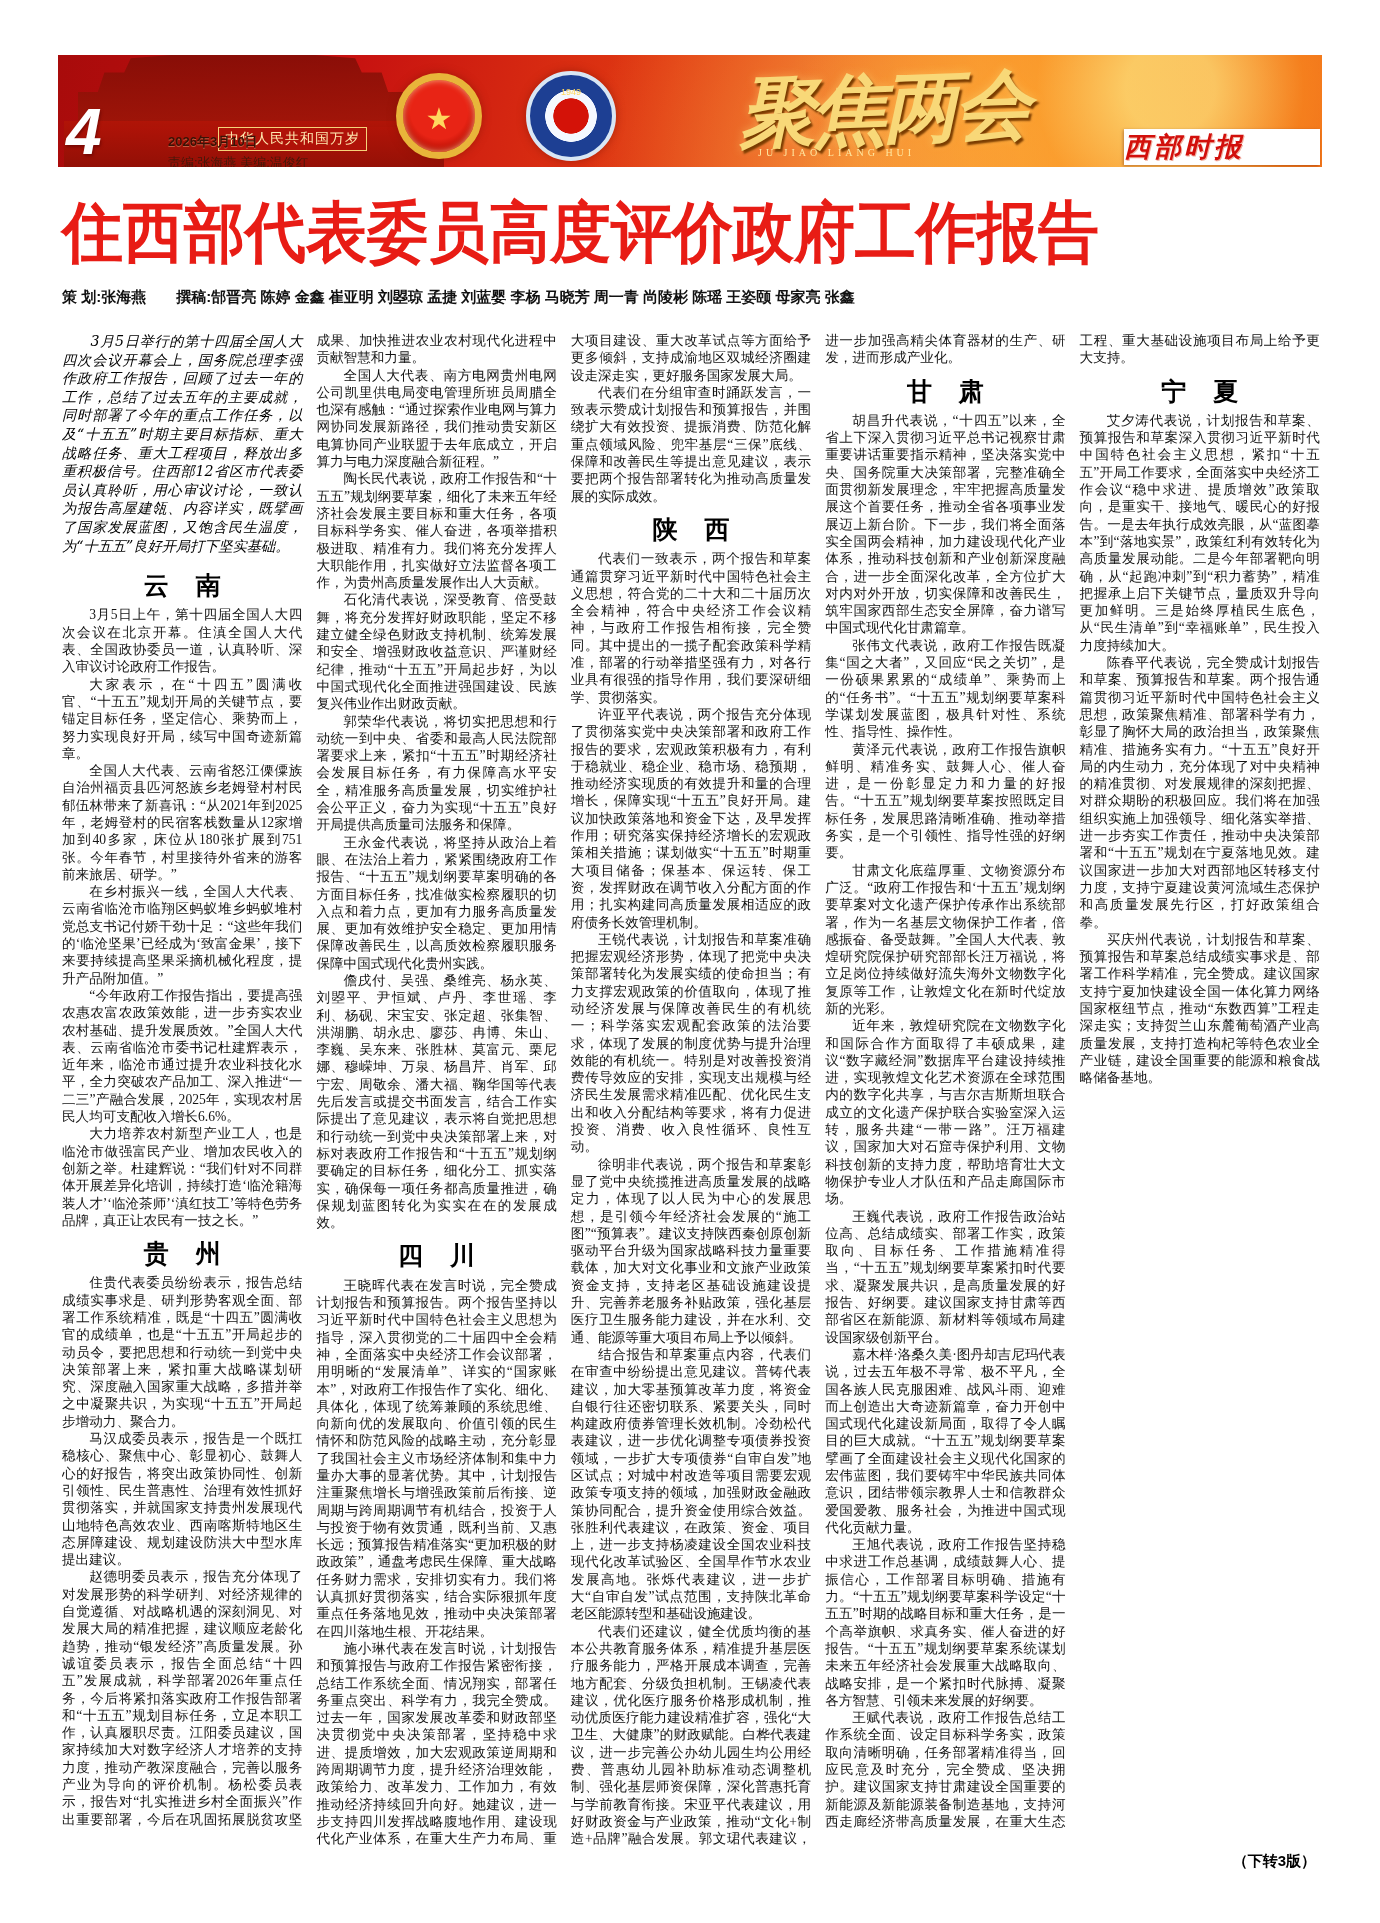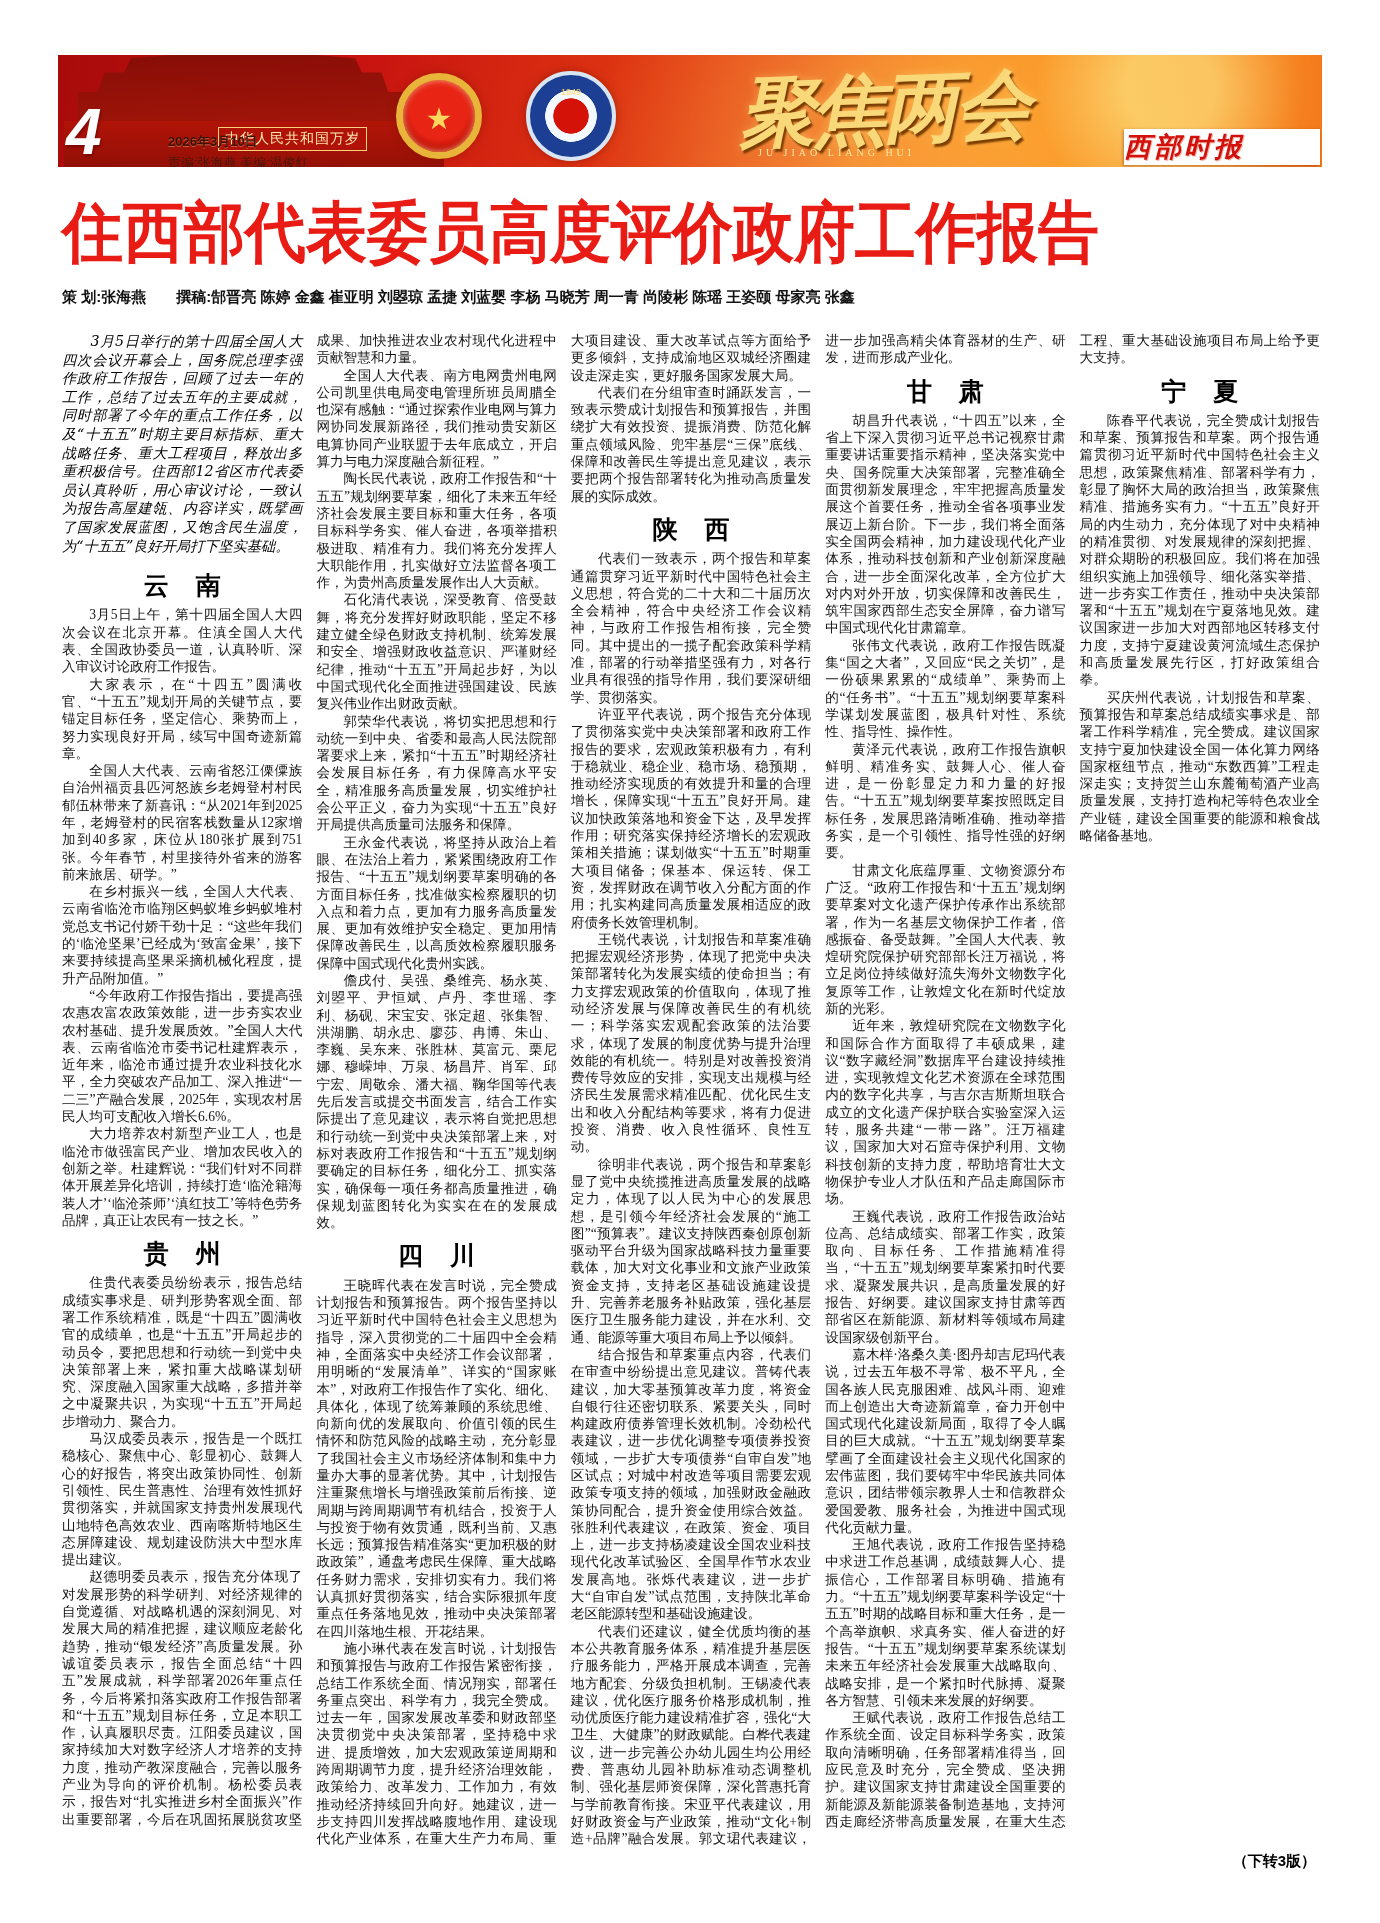--- a/index.html
+++ b/index.html
@@ -139,20 +139,21 @@
     <p>张伟文代表说，政府工作报告既凝集“国之大者”，又回应“民之关切”，是一份硕果累累的“成绩单”、乘势而上的“任务书”。“十五五”规划纲要草案科学谋划发展蓝图，极具针对性、系统性、指导性、操作性。</p>
     <p>黄泽元代表说，政府工作报告旗帜鲜明、精准务实、鼓舞人心、催人奋进，是一份彰显定力和力量的好报告。“十五五”规划纲要草案按照既定目标任务，发展思路清晰准确、推动举措务实，是一个引领性、指导性强的好纲要。</p>
     <p>甘肃文化底蕴厚重、文物资源分布广泛。“政府工作报告和‘十五五’规划纲要草案对文化遗产保护传承作出系统部署，作为一名基层文物保护工作者，倍感振奋、备受鼓舞。”全国人大代表、敦煌研究院保护研究部部长汪万福说，将立足岗位持续做好流失海外文物数字化复原等工作，让敦煌文化在新时代绽放新的光彩。</p>
     <p>近年来，敦煌研究院在文物数字化和国际合作方面取得了丰硕成果，建议“数字藏经洞”数据库平台建设持续推进，实现敦煌文化艺术资源在全球范围内的数字化共享，与吉尔吉斯斯坦联合成立的文化遗产保护联合实验室深入运转，服务共建“一带一路”。汪万福建议，国家加大对石窟寺保护利用、文物科技创新的支持力度，帮助培育壮大文物保护专业人才队伍和产品走廊国际市场。</p>
     <p>王巍代表说，政府工作报告政治站位高、总结成绩实、部署工作实，政策取向、目标任务、工作措施精准得当，“十五五”规划纲要草案紧扣时代要求、凝聚发展共识，是高质量发展的好报告、好纲要。建议国家支持甘肃等西部省区在新能源、新材料等领域布局建设国家级创新平台。</p>
     <p>嘉木样·洛桑久美·图丹却吉尼玛代表说，过去五年极不寻常、极不平凡，全国各族人民克服困难、战风斗雨、迎难而上创造出大奇迹新篇章，奋力开创中国式现代化建设新局面，取得了令人瞩目的巨大成就。“十五五”规划纲要草案擘画了全面建设社会主义现代化国家的宏伟蓝图，我们要铸牢中华民族共同体意识，团结带领宗教界人士和信教群众爱国爱教、服务社会，为推进中国式现代化贡献力量。</p>
     <p>王旭代表说，政府工作报告坚持稳中求进工作总基调，成绩鼓舞人心、提振信心，工作部署目标明确、措施有力。“十五五”规划纲要草案科学设定“十五五”时期的战略目标和重大任务，是一个高举旗帜、求真务实、催人奋进的好报告。“十五五”规划纲要草案系统谋划未来五年经济社会发展重大战略取向、战略安排，是一个紧扣时代脉搏、凝聚各方智慧、引领未来发展的好纲要。</p>
     <p>王赋代表说，政府工作报告总结工作系统全面、设定目标科学务实，政策取向清晰明确，任务部署精准得当，回应民意及时充分，完全赞成、坚决拥护。建议国家支持甘肃建设全国重要的新能源及新能源装备制造基地，支持河西走廊经济带高质量发展，在重大生态工程、重大基础设施项目布局上给予更大支持。</p>
 
     <h3 class="sec">宁 夏</h3>
+    <p>艾夕涛代表说，计划报告和草案、预算报告和草案深入贯彻习近平新时代中国特色社会主义思想，紧扣“十五五”开局工作要求，全面落实中央经济工作会议“稳中求进、提质增效”政策取向，是重实干、接地气、暖民心的好报告。一是去年执行成效亮眼，从“蓝图摹本”到“落地实景”，政策红利有效转化为高质量发展动能。二是今年部署靶向明确，从“起跑冲刺”到“积力蓄势”，精准把握承上启下关键节点，量质双升导向更加鲜明。三是始终厚植民生底色，从“民生清单”到“幸福账单”，民生投入力度持续加大。</p>
     <p>陈春平代表说，完全赞成计划报告和草案、预算报告和草案。两个报告通篇贯彻习近平新时代中国特色社会主义思想，政策聚焦精准、部署科学有力，彰显了胸怀大局的政治担当，政策聚焦精准、措施务实有力。“十五五”良好开局的内生动力，充分体现了对中央精神的精准贯彻、对发展规律的深刻把握、对群众期盼的积极回应。我们将在加强组织实施上加强领导、细化落实举措、进一步夯实工作责任，推动中央决策部署和“十五五”规划在宁夏落地见效。建议国家进一步加大对西部地区转移支付力度，支持宁夏建设黄河流域生态保护和高质量发展先行区，打好政策组合拳。</p>
     <p>买庆州代表说，计划报告和草案、预算报告和草案总结成绩实事求是、部署工作科学精准，完全赞成。建议国家支持宁夏加快建设全国一体化算力网络国家枢纽节点，推动“东数西算”工程走深走实；支持贺兰山东麓葡萄酒产业高质量发展，支持打造枸杞等特色农业全产业链，建设全国重要的能源和粮食战略储备基地。</p>
 
   </div>
 
   <div class="turn-note">（下转3版）</div>
 
 </div>
 
 </body></html>

